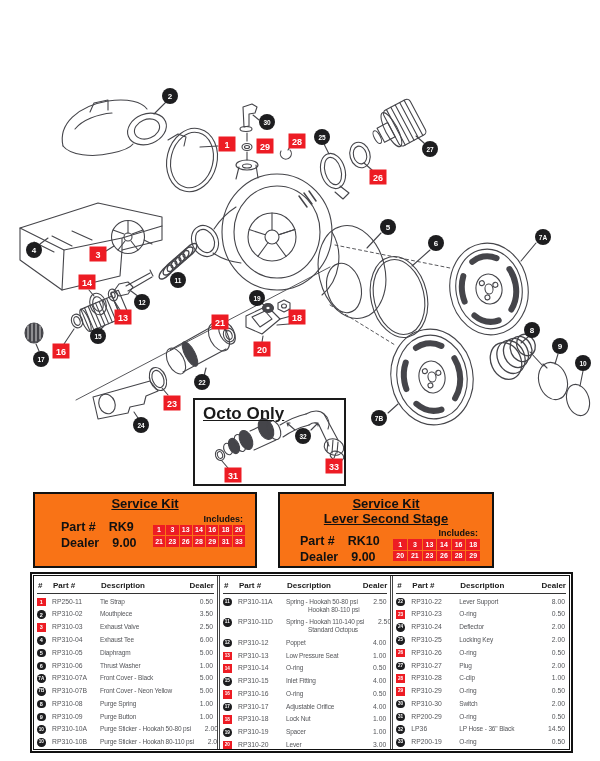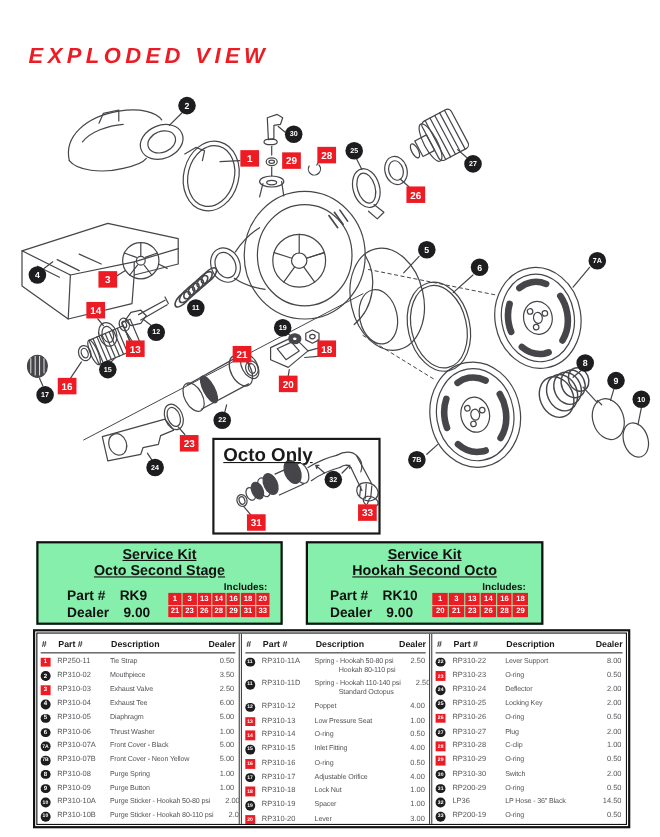--- a/index.html
+++ b/index.html
@@ -17,21 +17,21 @@
   .co{position:absolute;transform:translate(-50%,-50%);display:flex;align-items:center;justify-content:center;
       color:#fff;font-weight:700;}
   .co.red{width:17px;height:15px;background:#ed1c24;font-size:9px;}
   .co.black{width:16px;height:16px;border-radius:50%;background:#1d1d1f;font-size:8px;}
   .co.black.multi{font-size:6.5px;}
   
   .octo-box{position:absolute;left:193px;top:398px;width:153px;height:88px;border:2px solid #1a1a1a;
             box-sizing:border-box;background:transparent;z-index:2;}
   .octo-title{margin:4px 0 0 8px;font-size:17px;font-weight:700;text-decoration:underline;color:#1a1a1a;}
   
-  .kit{position:absolute;top:492px;height:76px;border:2.5px solid #111;box-sizing:border-box;background:#86efac;z-index:2;}
+  .kit{position:absolute;top:492px;height:76px;border:2.5px solid #111;box-sizing:border-box;background:#f97316;z-index:2;}
   .kit-a{left:33px;width:224px;}
   .kit-b{left:278px;width:216px;}
   .kit-title{ text-align:center;font-weight:700;font-size:13px;line-height:14.5px;text-decoration:underline;color:#111;}
   .kit-titles{padding-top:3px;}
   .kit-body{display:flex;margin-top:1px;}
   .kit-a .kit-body{padding:0 10px 0 26px;}
   .kit-b .kit-body{padding:0 12px 0 20px;}
   .pd{font-weight:700;font-size:12.5px;color:#111;margin-top:6px;}
   .pd-row{display:flex;gap:13px;line-height:16px;white-space:nowrap;}
   .includes{margin-left:auto;text-align:right;}
@@ -62,21 +62,20 @@
   .badge.multi{font-size:4.6px;}
   .c-part{font-size:6.8px;white-space:nowrap;}
   .c-desc{font-size:6.5px;letter-spacing:-0.15px;white-space:nowrap;}
   .desc2{display:block;padding-left:22px;}
   .c-dealer{text-align:right;font-size:6.8px;padding-right:1px;}
 </style>
 </head>
 <body>
 
 <div class="title-row">
-  <div class="title-sub">EXPLODED VIEW</div>
 </div>
 
 <svg class="art" width="600" height="761" viewBox="0 0 600 761">
 <g stroke="#45454a" fill="none" stroke-width="1.1" stroke-linejoin="round" stroke-linecap="round">
 
   <path d="M63,146 C58,124 78,106 108,101 C128,98 142,102 147,109"></path>
   <path d="M63,146 C70,155 92,158 112,153 C122,151 130,148 133,144"></path>
   <path d="M75,129 C82,120 98,114 112,113"></path>
   <ellipse cx="147" cy="129" rx="20" ry="15" transform="rotate(-22 147 129)"></ellipse>
   <ellipse cx="147" cy="129" rx="13" ry="9.5" transform="rotate(-22 147 129)"></ellipse>
@@ -319,21 +318,20 @@
     <div class="co red multi" style="left: 334px; top: 466px;">33</div>
   </div>
 
 <div class="octo-box">
   <div class="octo-title">Octo Only</div>
 </div>
 
 <div class="kit kit-a">
   <div class="kit-titles">
     <div class="kit-title">Service Kit</div>
-    <div class="kit-title">Octo Second Stage</div>
   </div>
   <div class="kit-body">
     <div class="pd">
       <div class="pd-row">
           <span>Part #</span>
           <span>RK9</span>
         </div>
       <div class="pd-row">
           <span>Dealer</span>
           <span>9.00</span>
@@ -361,21 +359,21 @@
             <span class="chip">33</span>
           </div>
         </div>
     </div>
   </div>
 </div>
 
 <div class="kit kit-b">
   <div class="kit-titles">
     <div class="kit-title">Service Kit</div>
-    <div class="kit-title">Hookah Second Octo</div>
+    <div class="kit-title">Lever Second Stage</div>
   </div>
   <div class="kit-body">
     <div class="pd">
       <div class="pd-row">
           <span>Part #</span>
           <span>RK10</span>
         </div>
       <div class="pd-row">
           <span>Dealer</span>
           <span>9.00</span>

